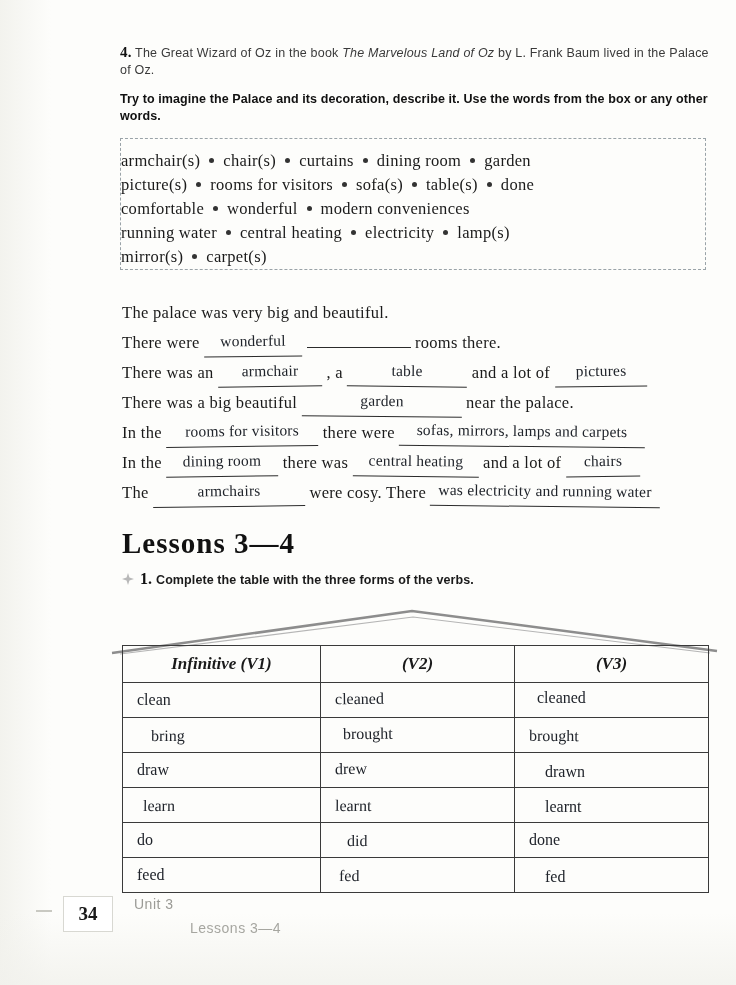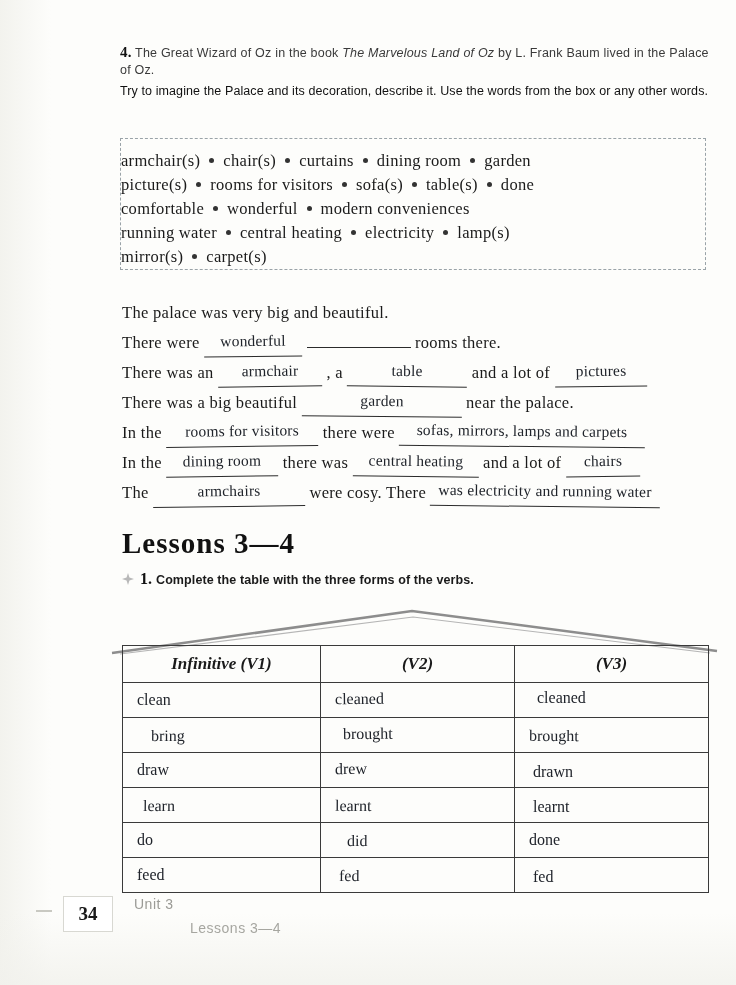--- a/index.html
+++ b/index.html
@@ -52,25 +52,25 @@
   }
   .ex4-num {
     font-family: "Liberation Serif", serif;
     font-weight: bold;
     font-size: 15px;
     color: #111;
   }
   .ex4-italic { font-style: italic; }
   .ex4-bold {
     font-family: "Liberation Sans", sans-serif;
-    font-weight: normal;
+    font-weight: bold;
     font-size: 12.5px;
     line-height: 17px;
     color: #111;
-    margin-top: 4px;
+    margin-top: 12px;
     letter-spacing: .1px;
   }
 
   
   .wordbox {
     position: absolute;
     left: 120px;
     top: 138px;
     width: 586px;
     height: 132px;
@@ -206,21 +206,21 @@
     height: 36px;
   }
   .cellhand {
     display: inline-block;
     font-size: 16px;
     color: #20242b;
   }
   .cellhand.a { transform: translateY(-1px) rotate(-0.5deg); }
   .cellhand.b { transform: translateY(1px) rotate(0.4deg); }
   .cellhand.c { transform: translateY(-2px); padding-left: 8px; }
-  .cellhand.d { transform: translateY(2px); padding-left: 4px; }
+  .cellhand.d { transform: translateY(2px); padding-left: 4px; margin-left: 12px; }
 
   
   .page-num-box {
     position: absolute;
     left: 63px;
     top: 896px;
     width: 48px;
     height: 34px;
     background: #ffffff;
     border: 1px solid #d8d8d2;

